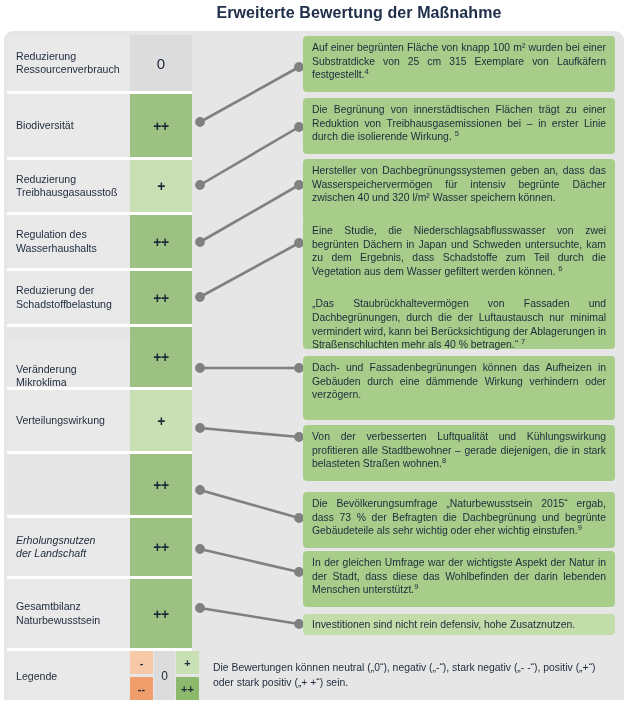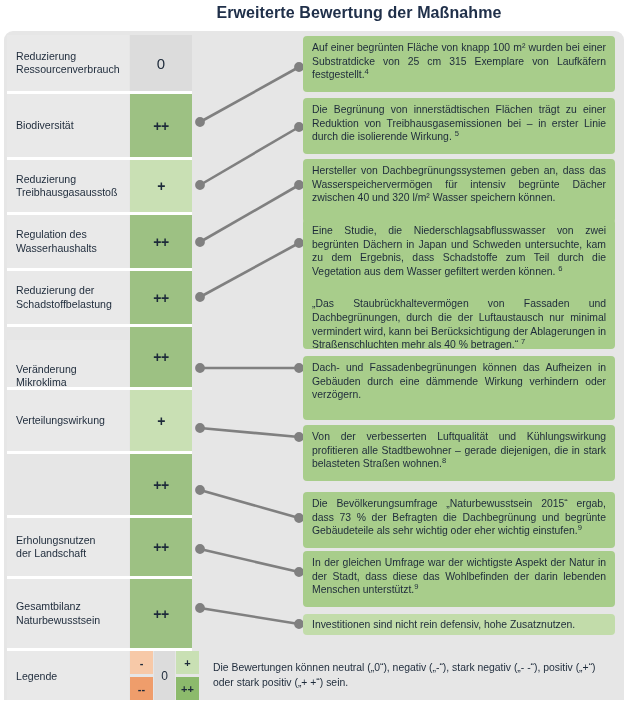--- a/index.html
+++ b/index.html
@@ -196,21 +196,21 @@
     <div>
       <span>Verteilungswirkung</span>
     </div>
   </div>
   <div class="rating-cell rplus" style="top:390px;height:61px;">+</div>
   <div class="rowsep" style="top:451px;"></div>
 
   <div class="rating-cell rplusplus" style="top:454px;height:61px;">++</div>
   <div class="rowsep" style="top:515px;"></div>
 
-  <div class="label-cell" style="top:518px;height:58px;">
+  <div class="label-cell" style="top:518px;height:58px;font-style:italic;">
     <div>
       <span>Erholungsnutzen</span><br>
       <span>der Landschaft</span>
     </div>
   </div>
   <div class="rating-cell rplusplus" style="top:518px;height:58px;">++</div>
   <div class="rowsep" style="top:576px;"></div>
 
   <div class="label-cell" style="top:579px;height:69px;">
     <div>

